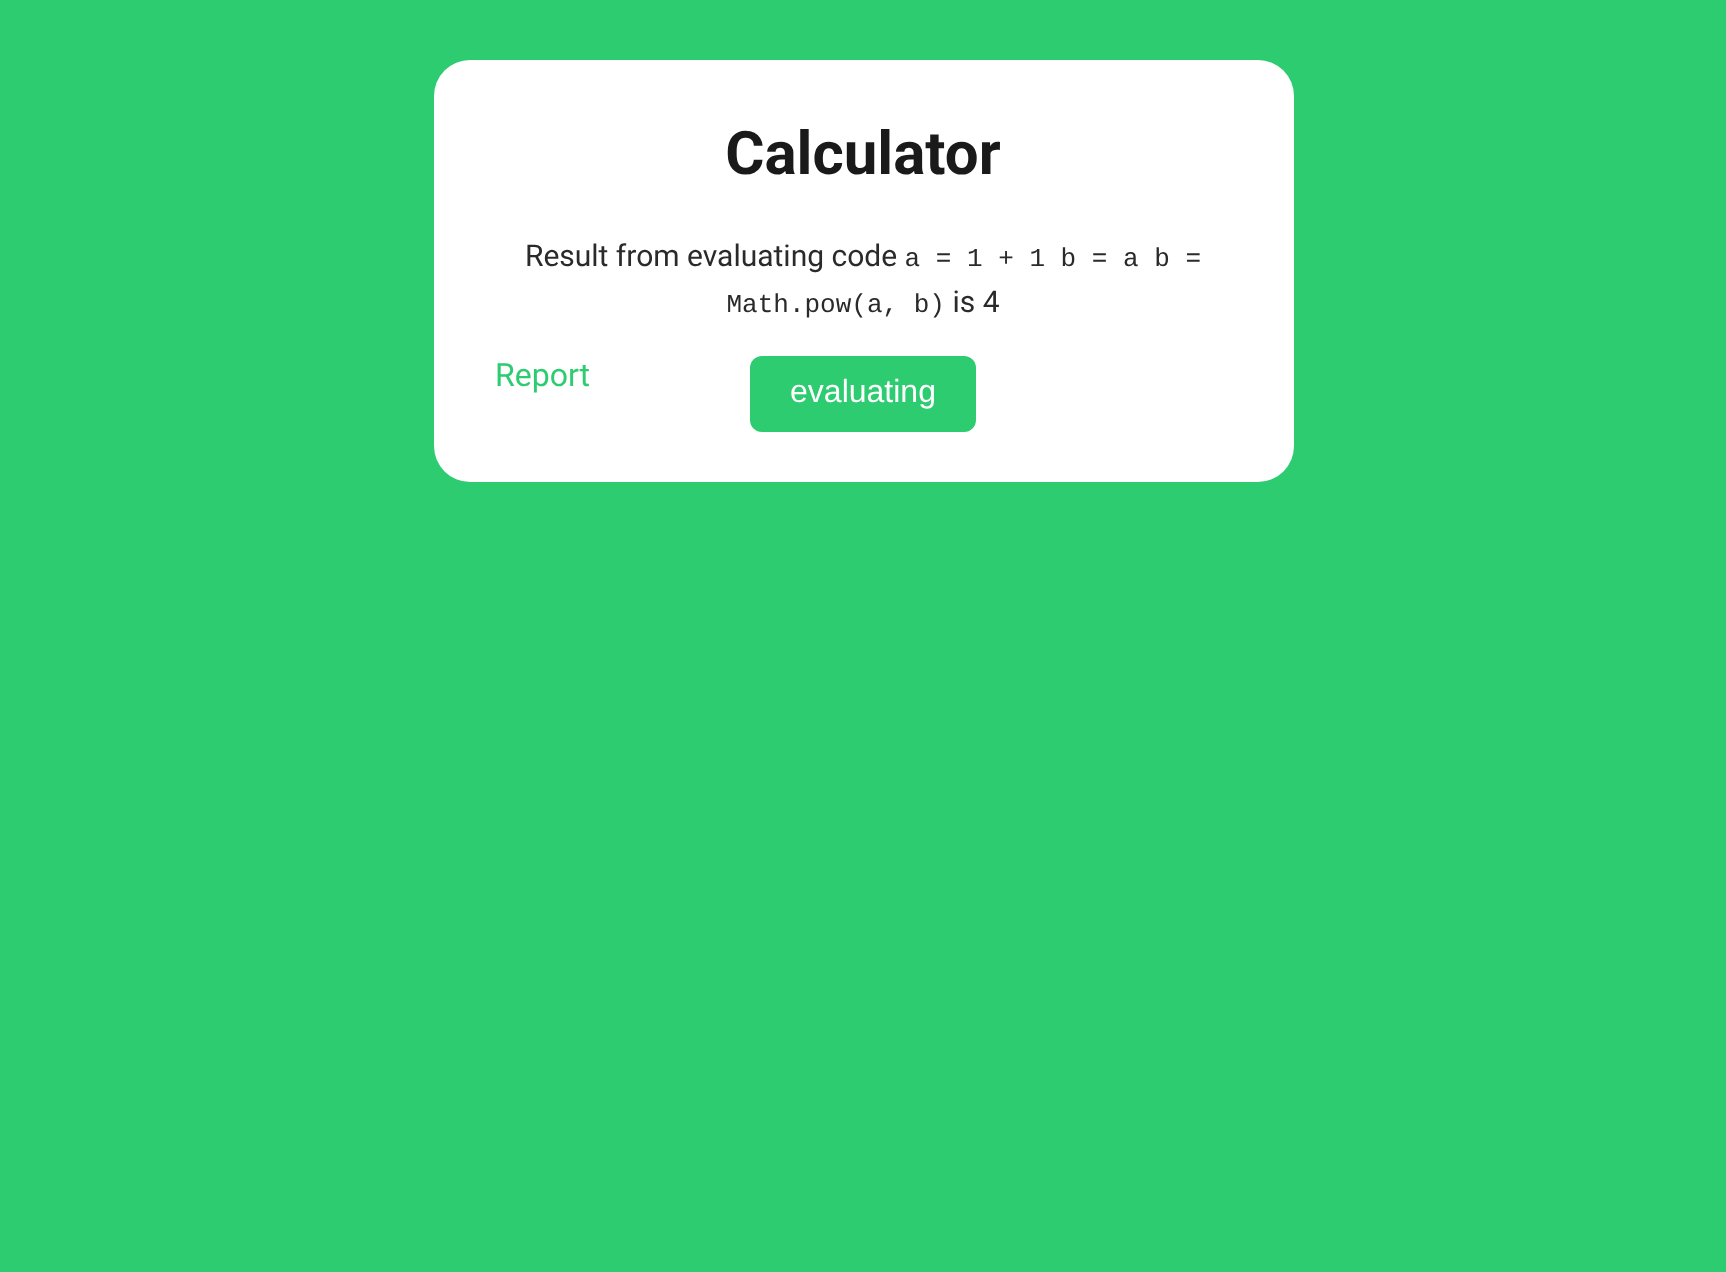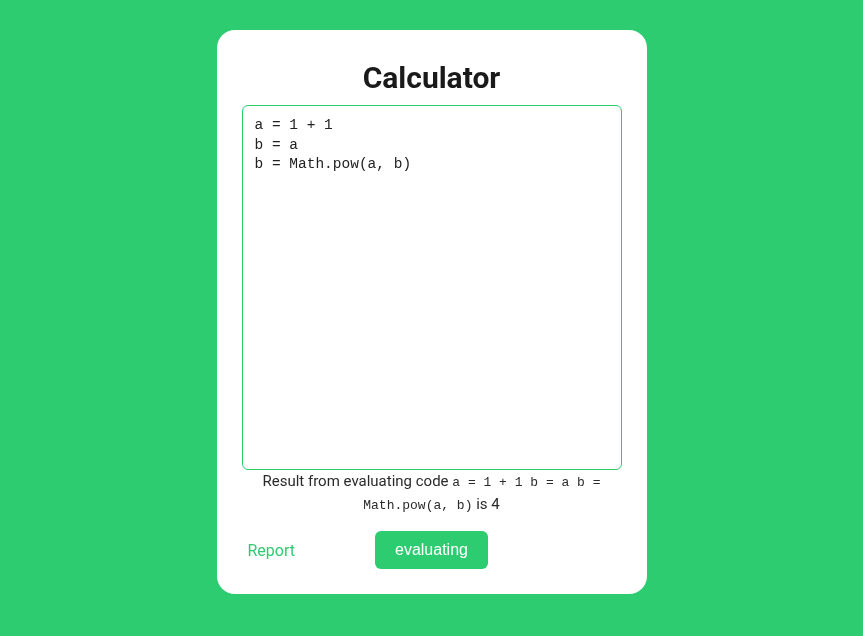--- a/index.html
+++ b/index.html
@@ -23,21 +23,21 @@
       border-radius: 18px;
       padding: 30px 25px 25px 25px;
       display: flex;
       flex-direction: column;
       align-items: center;
     }
     .title {
       font-size: 30px;
       font-weight: 700;
       color: #1a1a1a;
-      margin-bottom: 10px;
+      margin-bottom: 22px;
     }
     .code-input {
       width: 100%;
       height: 365px;
       border: 1px solid #2ecc71;
       border-radius: 6px;
       padding: 10px 12px;
       font-family: "Courier New", Consolas, monospace;
       font-size: 14.5px;
       color: #222;
@@ -53,21 +53,21 @@
       line-height: 1.5;
     }
     .result .code-inline {
       font-family: "Courier New", Consolas, monospace;
       font-size: 13px;
     }
     .actions {
       width: 100%;
       margin-top: 16px;
       display: flex;
-      align-items: center;
+      align-items: flex-start;
       position: relative;
     }
     .report-link {
       color: #2ecc71;
       text-decoration: none;
       font-size: 16px;
       cursor: pointer;
       position: absolute;
       left: 6px;
     }
@@ -81,23 +81,20 @@
       cursor: pointer;
       margin: 0 auto;
     }
   </style>
 </head>
 <body>
 
 <div class="card">
   <h1 class="title">Calculator</h1>
 
-  <textarea class="code-input" style="">a = 1 + 1
-b = a
-b = Math.pow(a, b)</textarea>
 
   <div class="result">
     <span>Result from evaluating code </span><span class="code-inline">a = 1 + 1 b = a b = Math.pow(a, b)</span><span> is </span><span>4</span>
   </div>
 
   <div class="actions">
     <a class="report-link">Report</a>
     <button class="calc-button">evaluating</button>
   </div>
 </div>

